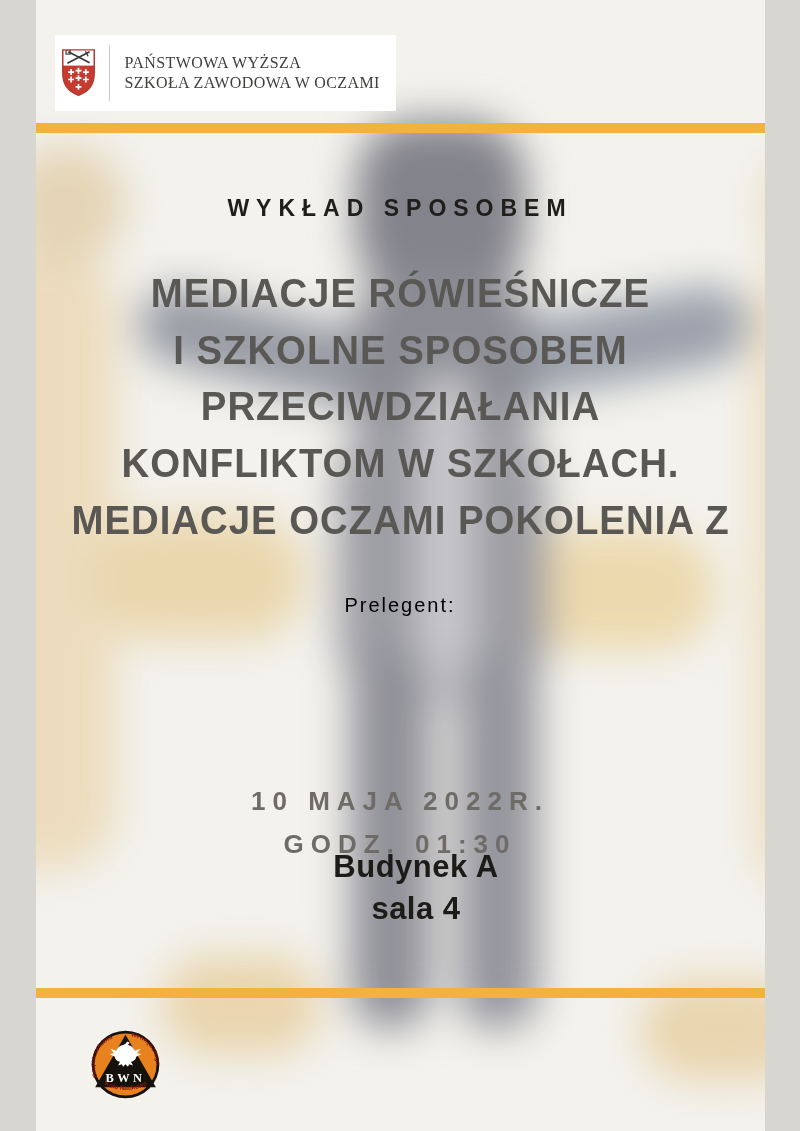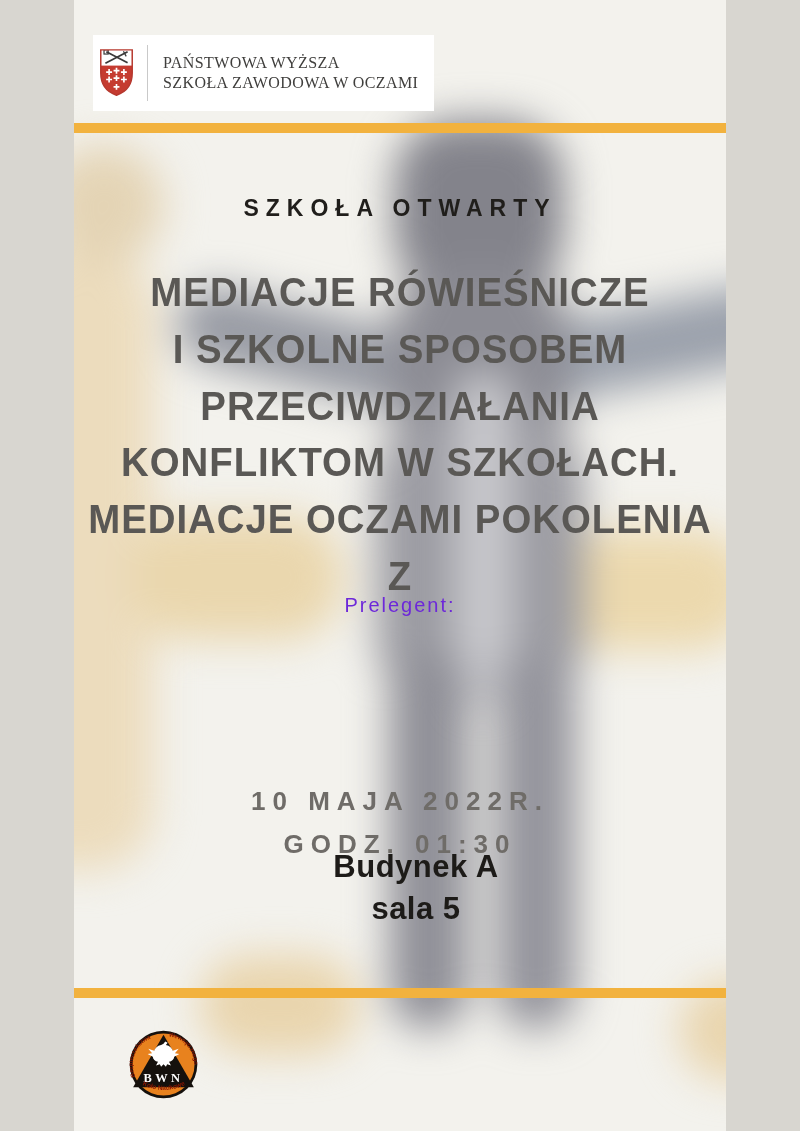--- a/index.html
+++ b/index.html
@@ -1,18 +1,18 @@
 <!DOCTYPE html>
 <html><head>
 <meta charset="utf-8">
 <style>
   * { margin:0; padding:0; box-sizing:border-box; }
   html,body { background:#d8d6d0; }
   .poster{
-    position:relative; width:652px; height:1131px; margin:0 auto;
+    position:relative; width:729px; height:1131px; margin:0 auto;
     background:#f3f2ed; overflow:hidden;
     font-family:"Liberation Sans", sans-serif;
   }
   
   .bg{ position:absolute; inset:-50px; filter:blur(20px); }
   .bg div{ position:absolute; border-radius:60px; }
   .c-head   { left:370px; top:170px; width:170px; height:175px; border-radius:50%; background:#83838b; }
   .c-torso  { left:368px; top:320px; width:178px; height:190px; background:#8c8c94; }
   .c-armL   { left:150px; top:360px; width:270px; height:78px; background:#989ba4; transform:rotate(14deg); }
   .c-armR   { left:490px; top:355px; width:275px; height:78px; background:#9aa0ab; transform:rotate(-11deg); }
@@ -46,21 +46,21 @@
 
   
   .txt{ position:absolute; left:0; right:0; text-align:center; z-index:2; }
   .kicker{
     top:195px; font-weight:bold; font-size:23px; letter-spacing:7px; color:#201e1b;
   }
   .title{
     top:269px; font-weight:bold; font-size:40px; line-height:55px;
     letter-spacing:1px; color:#5a5855; transform:scale(0.96,1.03);
   }
-  .presenter{ top:590px; font-size:20px; line-height:31px; letter-spacing:2px; color:#6d28d9; }
+  .presenter{ top:590px; font-size:20px; line-height:31px; letter-spacing:2px; color:#000000; }
   .datetime{ top:744px; font-weight:bold; font-size:26px; line-height:43px; letter-spacing:7px; color:#6f6c68;margin-top:36px; }
   .location{ top:846px; font-weight:bold; font-size:31px; line-height:42px; letter-spacing:0.5px; color:#1d1b18;padding-left:32px; }
 
   
   .badge{ position:absolute; left:55px; top:1030px; width:69px; height:69px; z-index:3; }
 </style>
 </head>
 <body>
 
 <div class="poster">
@@ -114,42 +114,42 @@
     <div class="hdr-divider"></div>
     <div class="hdr-text">
       <div>PAŃSTWOWA WYŻSZA</div>
       <div>SZKOŁA ZAWODOWA W OCZAMI</div>
     </div>
   </div>
 
   <div class="rule top" style="background:#F2B23E"></div>
   <div class="rule bottom" style="background:#F2B23E"></div>
 
-  <div class="txt kicker">SZKOŁA OTWARTY</div>
+  <div class="txt kicker">WYKŁAD SPOSOBEM</div>
 
   <div class="txt title">
     <div>MEDIACJE RÓWIEŚNICZE</div>
     <div>I SZKOLNE SPOSOBEM</div>
     <div>PRZECIWDZIAŁANIA</div>
     <div>KONFLIKTOM W SZKOŁACH.</div>
     <div>MEDIACJE OCZAMI POKOLENIA Z</div>
   </div>
 
   <div class="txt presenter">
     <div>Prelegent:</div>
   </div>
 
   <div class="txt datetime">
     <div>10 MAJA 2022R.</div>
     <div>GODZ. 01:30</div>
   </div>
 
   <div class="txt location">
     <div>Budynek A</div>
-    <div>sala 5</div>
+    <div>sala 4</div>
   </div>
 
   <svg class="badge" viewBox="0 0 100 100">
     <defs>
       <path id="arcL" d="M 10 69 A 41.5 41.5 0 0 1 46.5 9"></path>
       <path id="arcR" d="M 53.5 9 A 41.5 41.5 0 0 1 90 69"></path>
       <path id="arcB" d="M 12 76 Q 50 98 88 76"></path>
     </defs>
     <circle cx="50" cy="50" r="49" fill="#15110d"></circle>
     <circle cx="50" cy="50" r="45" fill="#E8821E"></circle>

